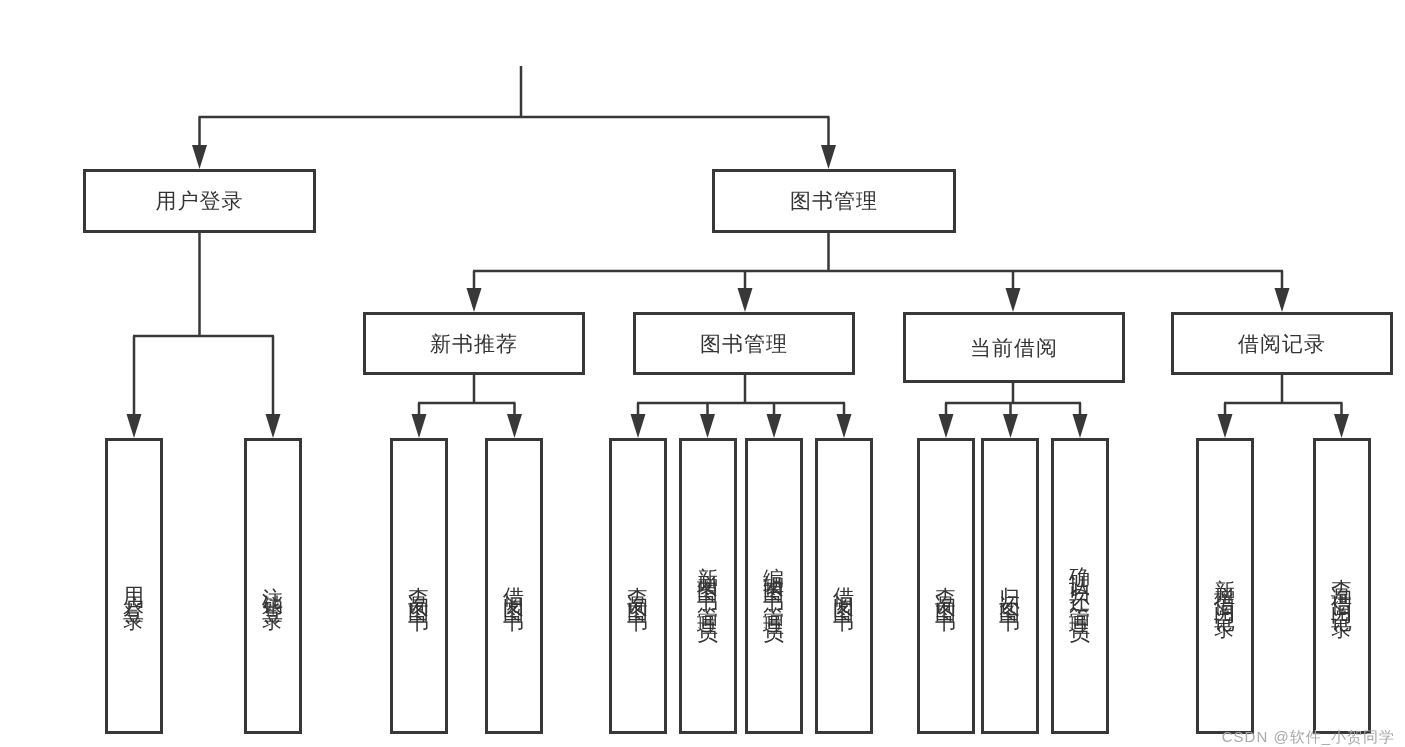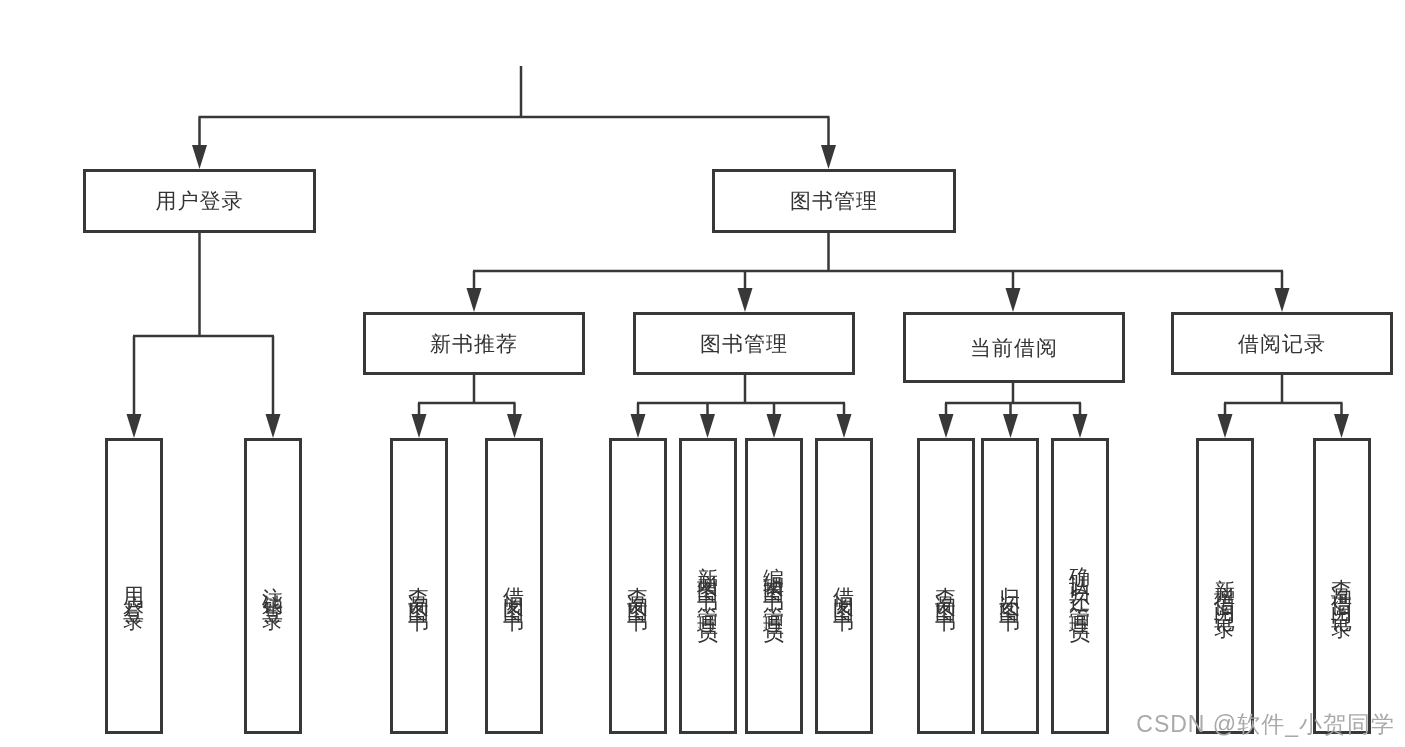--- a/index.html
+++ b/index.html
@@ -56,22 +56,22 @@
     writing-mode: vertical-rl;
     font-size: 21px;
     line-height: 1;
     letter-spacing: 8px;
     color: #333333;
     white-space: nowrap;
   }
   #watermark {
     position: absolute;
     right: 10px;
-    bottom: 7px;
-    font-size: 23px;
+    bottom: 0;
+    font-size: 15px;
     color: #a9a9a9;
     letter-spacing: 1px;
     z-index: 5;
   }
   .line {
     stroke: #383838;
     stroke-width: 2.5;
     fill: none;
   }
   .arrow {

